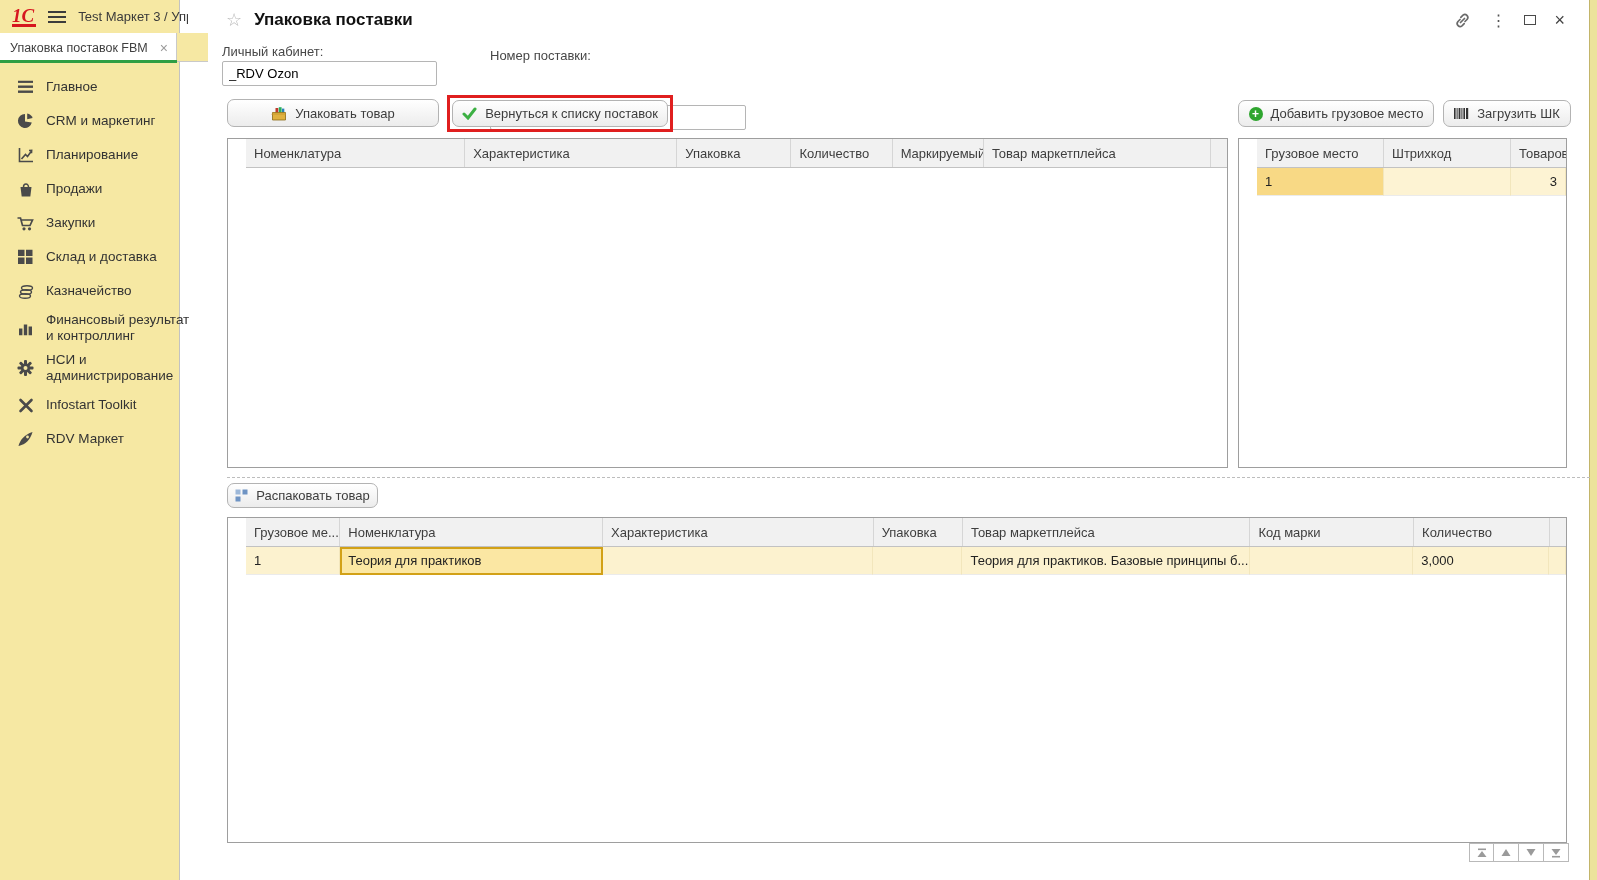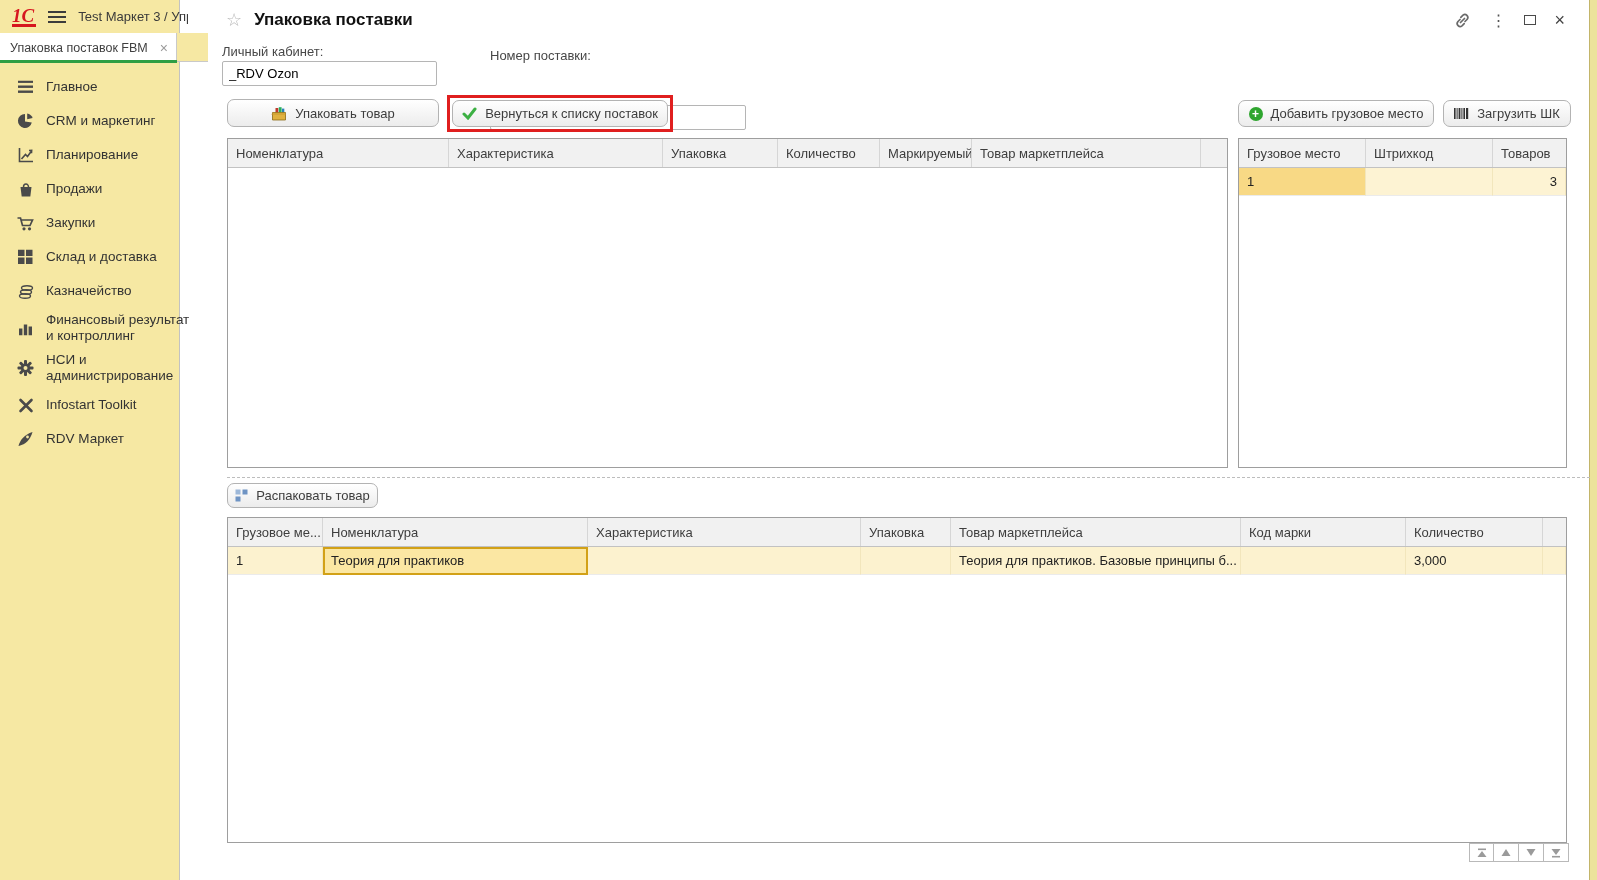--- a/index.html
+++ b/index.html
@@ -43,21 +43,21 @@
 
   .field-label { position:absolute; font-size:13px; color:#474747; }
   .input { position:absolute; height:25px; border:1px solid #b5b5b5; background:#fff; font-family:"Liberation Sans",sans-serif; font-size:13px; color:#000; padding:0 6px; border-radius:2px; }
 
   .btn { display:inline-flex; align-items:center; justify-content:center; gap:8px; border:1px solid #b3b3b3; border-radius:7px; background:linear-gradient(#ffffff,#ececec); font-family:"Liberation Sans",sans-serif; font-size:13px; color:#3d3d3d; cursor:pointer; }
   .annotation { position:absolute; left:447px; top:95px; width:226px; height:37px; border:3px solid #e01f1f; pointer-events:none; }
 
   .plus-circle { width:14px; height:14px; border-radius:50%; background:#2ea52e; color:#fff; font-size:12px; font-weight:bold; display:flex; align-items:center; justify-content:center; line-height:14px; }
 
   
-  .tbl { position:absolute; border:1px solid #9e9e9e; background:#fff; overflow:hidden; }
+  .tbl { position:absolute; border:1px solid #9e9e9e; background:#fff; overflow:hidden;padding-left:18px; }
   .thead { display:flex; background:#f1f1f1; border-bottom:1px solid #c2c2c2; height:29px; }
   .th { font-size:13px; color:#3e3e3e; padding:6px 8px; border-right:1px solid #d6d6d6; white-space:nowrap; overflow:hidden; display:flex; align-items:center; cursor:pointer; }
   .th:last-child { border-right:none; }
   .trow { display:flex; height:28px; }
   .td { font-size:13px; color:#222; padding:5px 8px; white-space:nowrap; overflow:hidden; display:flex; align-items:center; cursor:pointer; }
 
   .cargo-row .td { background:#fdf3d3; border-right:1px solid #f2e6bc; border-bottom:1px solid #ebebeb; }
   .cargo-row .td.sel { background:#f8d985; }
   .cargo-row .td.num { justify-content:flex-end; }
 

